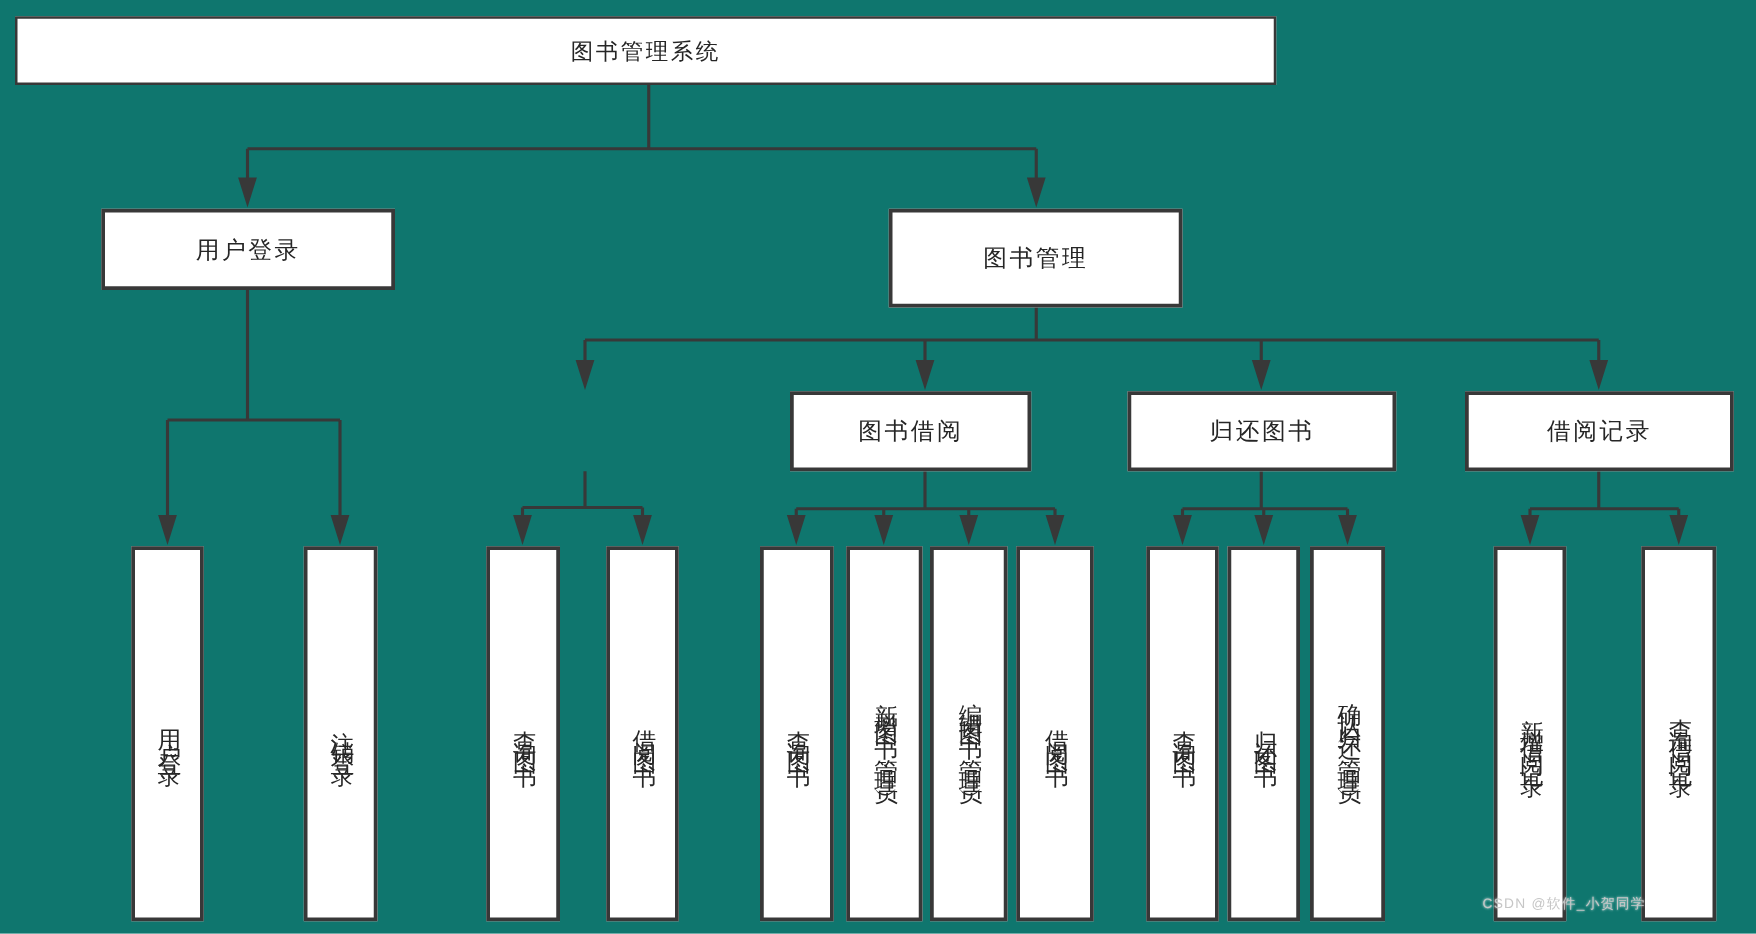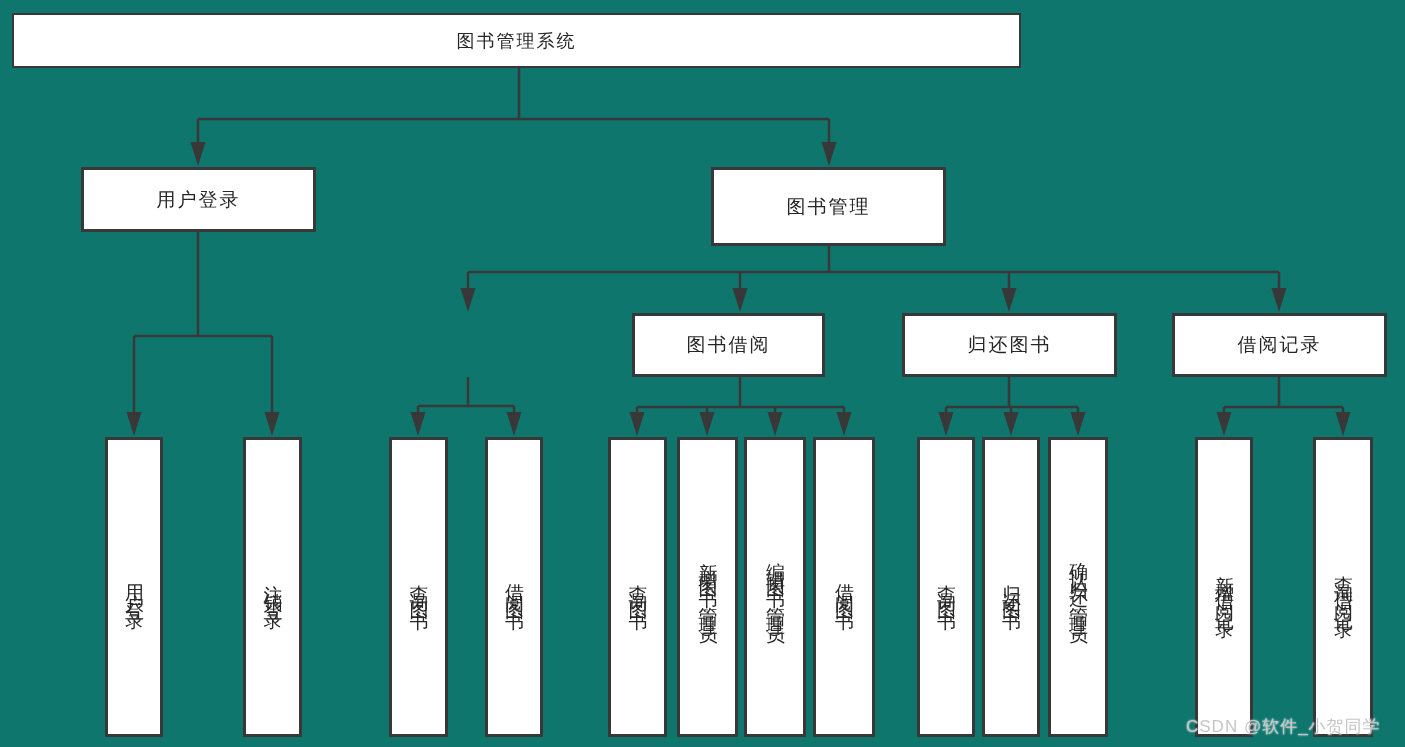--- a/index.html
+++ b/index.html
@@ -27,21 +27,21 @@
   .vbox{
     writing-mode:vertical-rl;
     text-orientation:mixed;
     font-size:19px;
     letter-spacing:9px;
     line-height:1.1;
   }
   .watermark{
     position:absolute;
     left:1186px;top:715px;
-    font-size:17px;
+    font-size:11px;
     color:#c6c6c6;
     letter-spacing:1px;
     white-space:nowrap;
     text-shadow:0 0 2px #ffffff;
   }
 </style>
 </head>
 <body>
 
 <div class="canvas">

